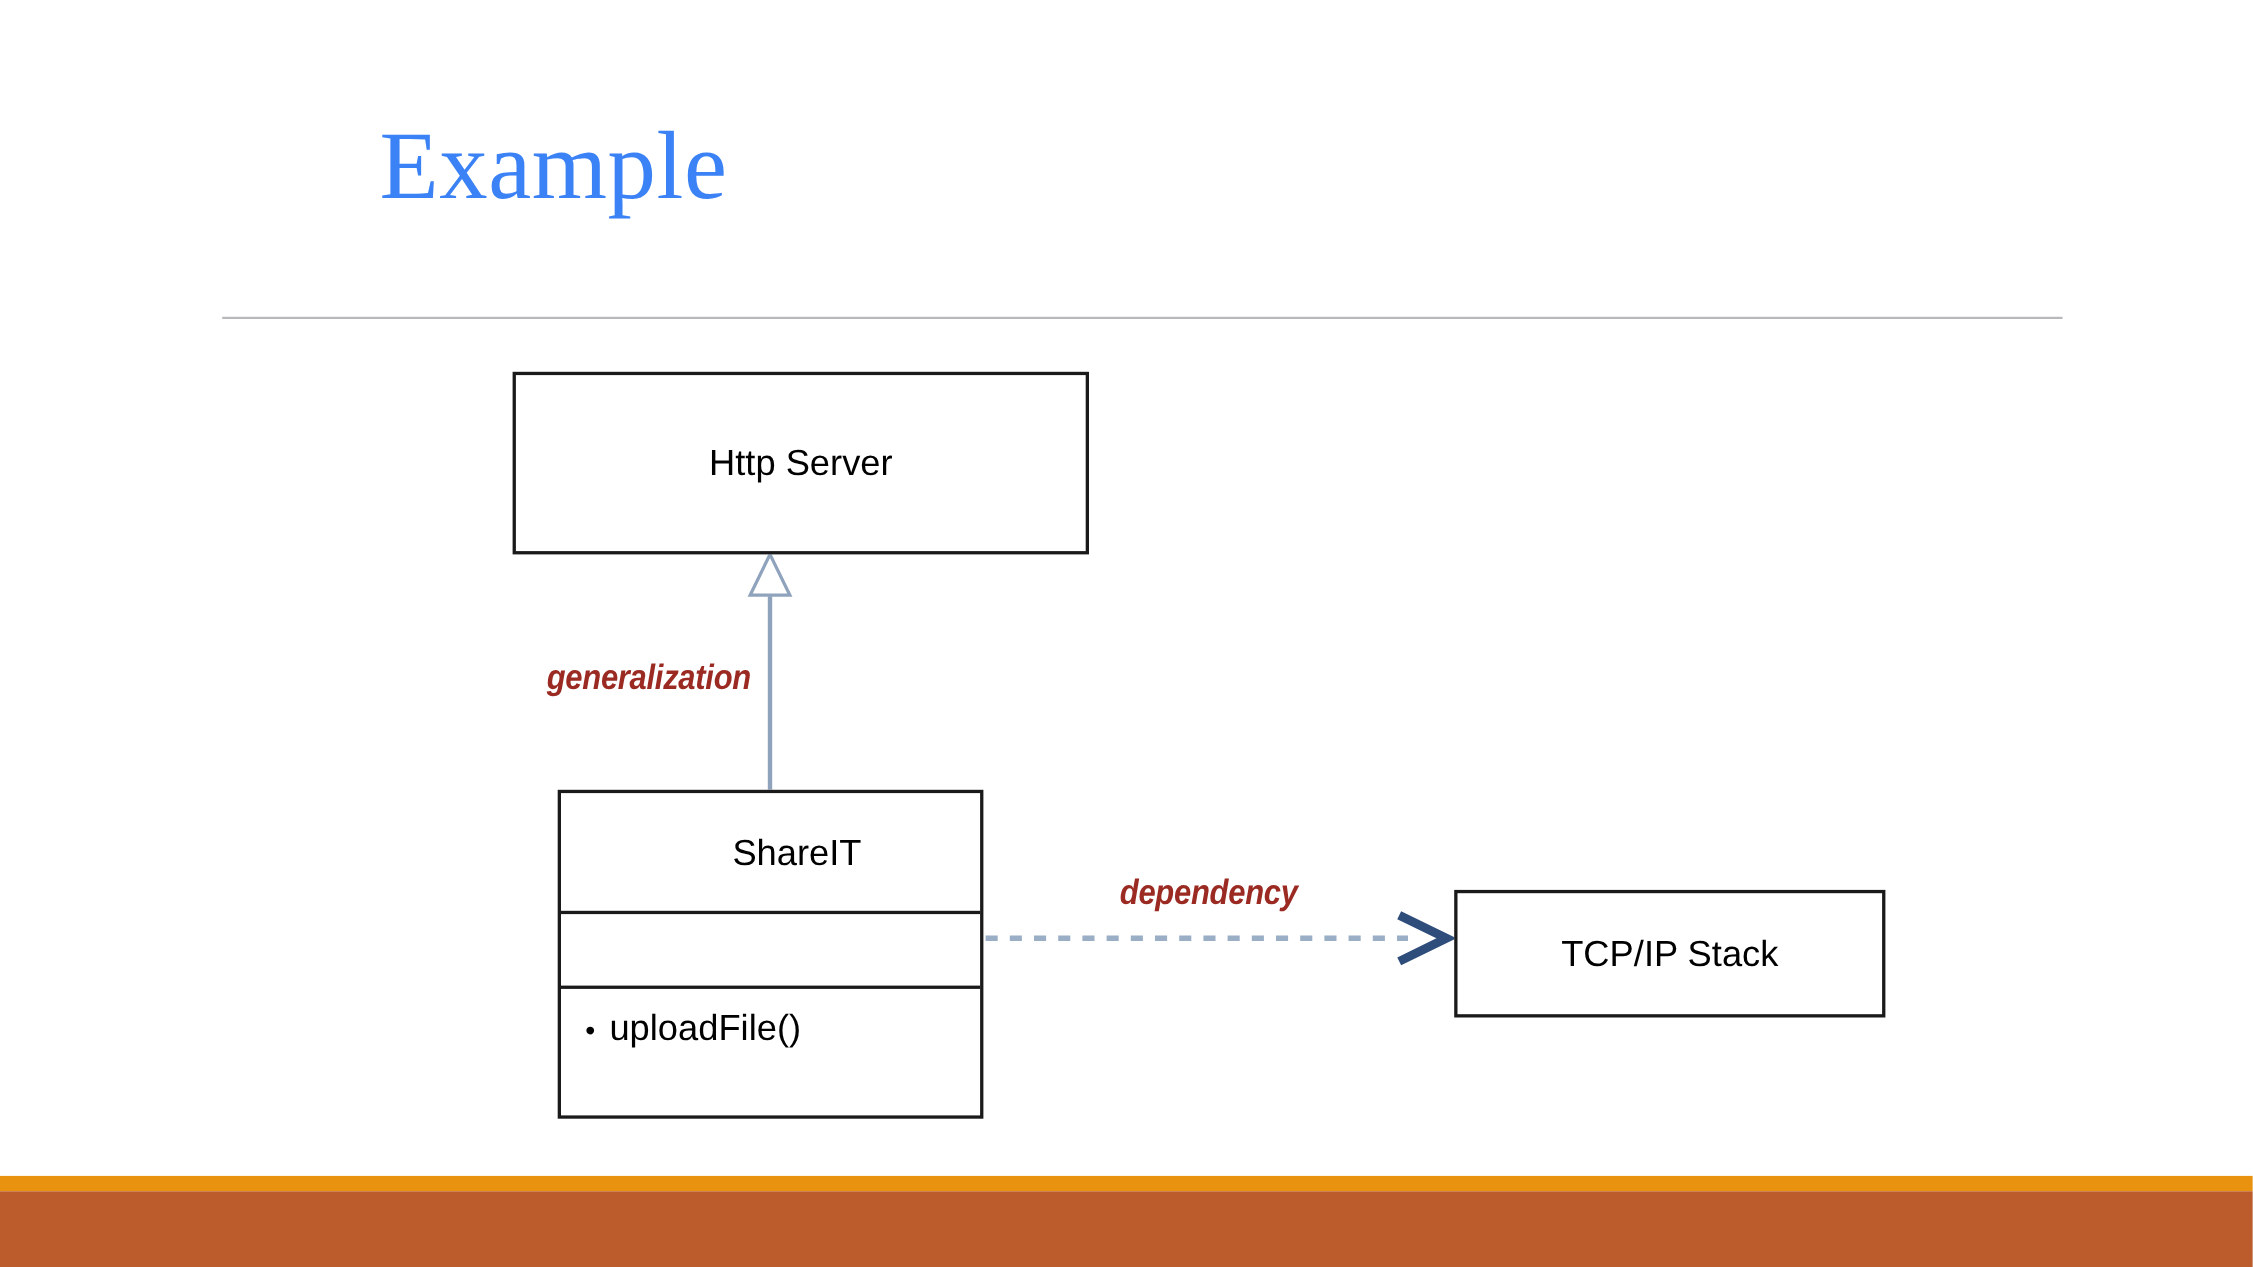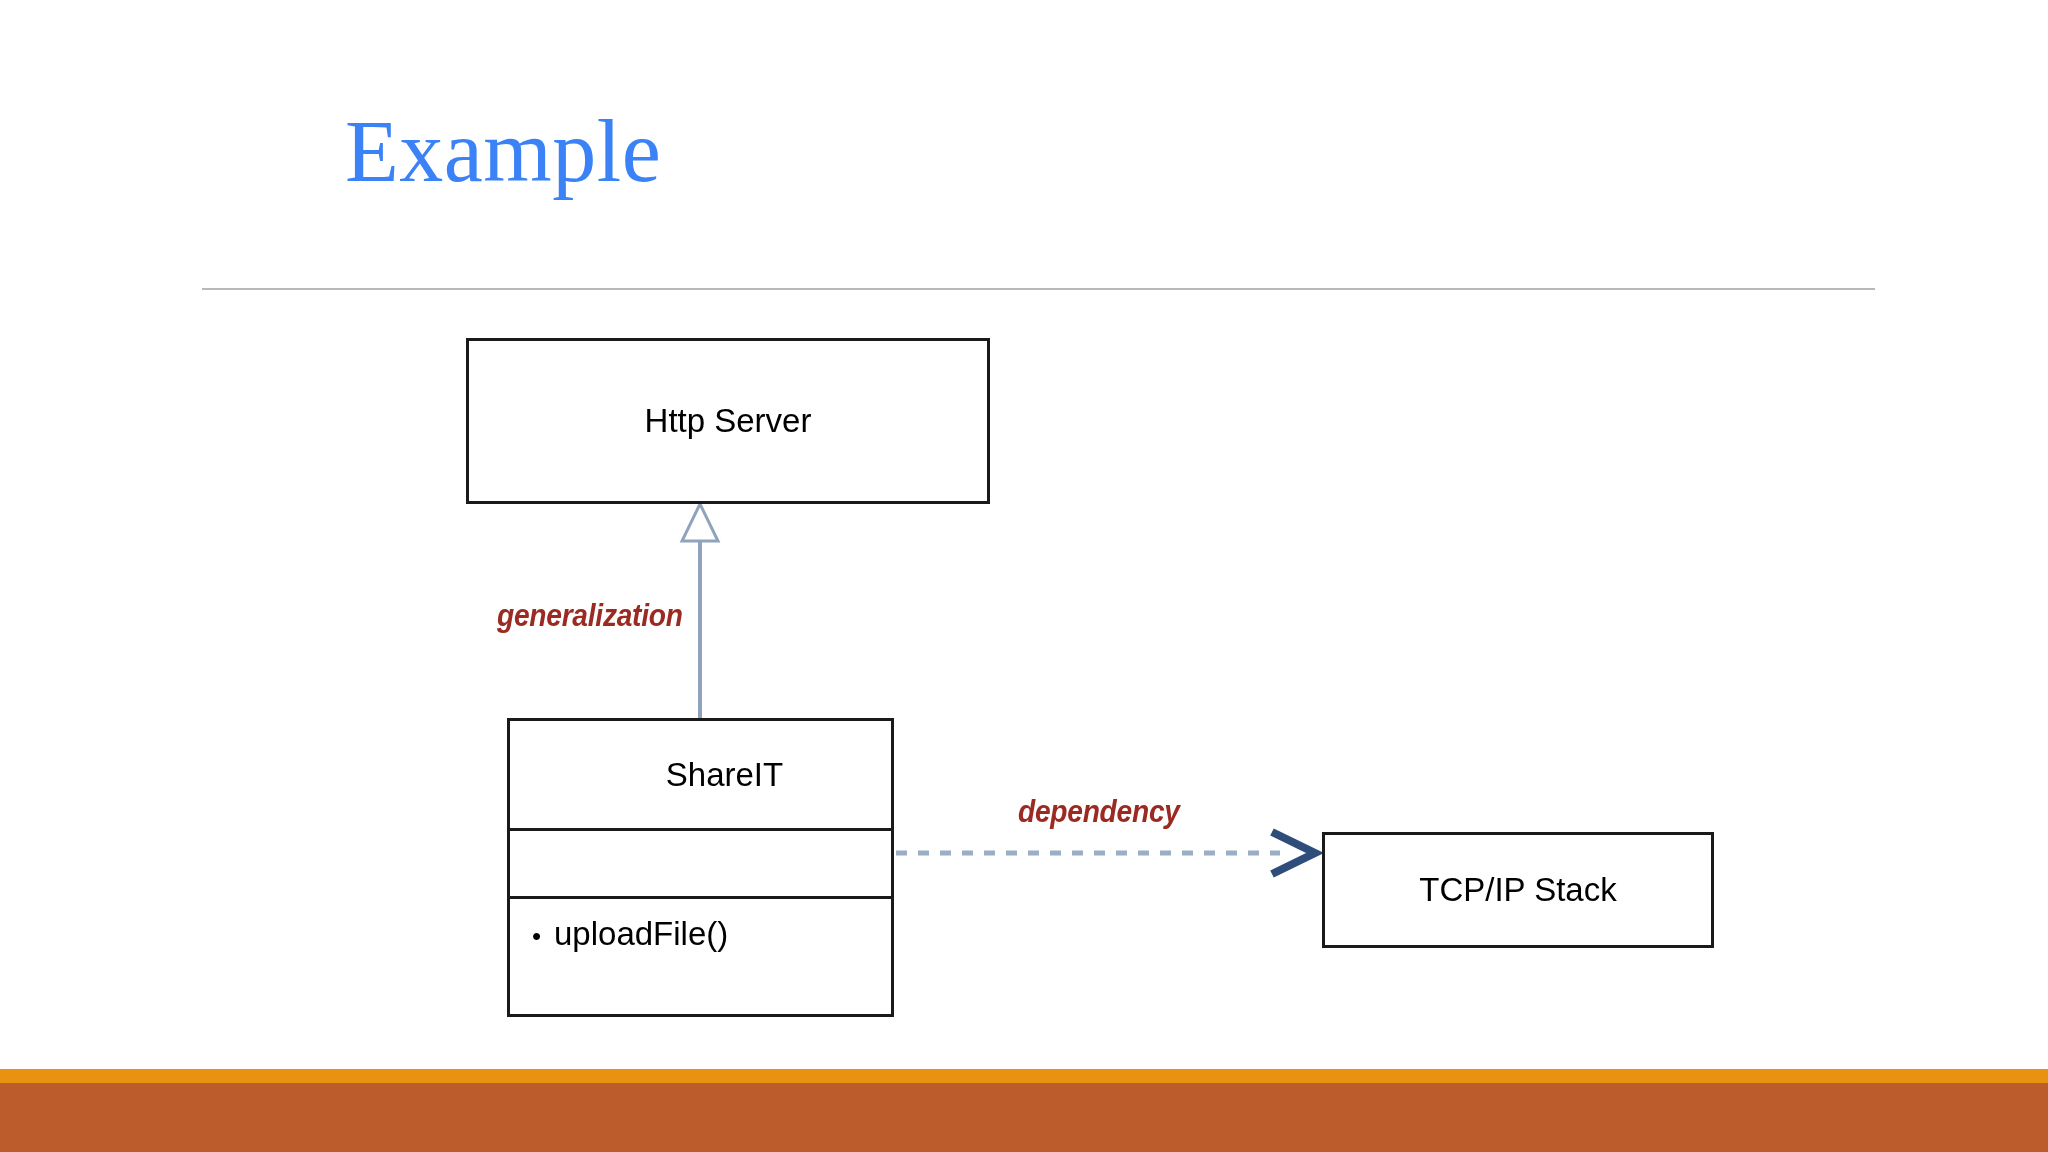--- a/index.html
+++ b/index.html
@@ -87,21 +87,21 @@
     width: 524px;
     height: 166px;
     display: flex;
     align-items: center;
     justify-content: center;
     margin-left: 48px;
   }
 
   #box-tcpip-stack {
     left: 1322px;
-    top: 832px;
+    top: 809px;
     width: 392px;
     height: 116px;
     display: flex;
     align-items: center;
     justify-content: center;
   }
 
   #box-shareit {
     left: 507px;
     top: 718px;

